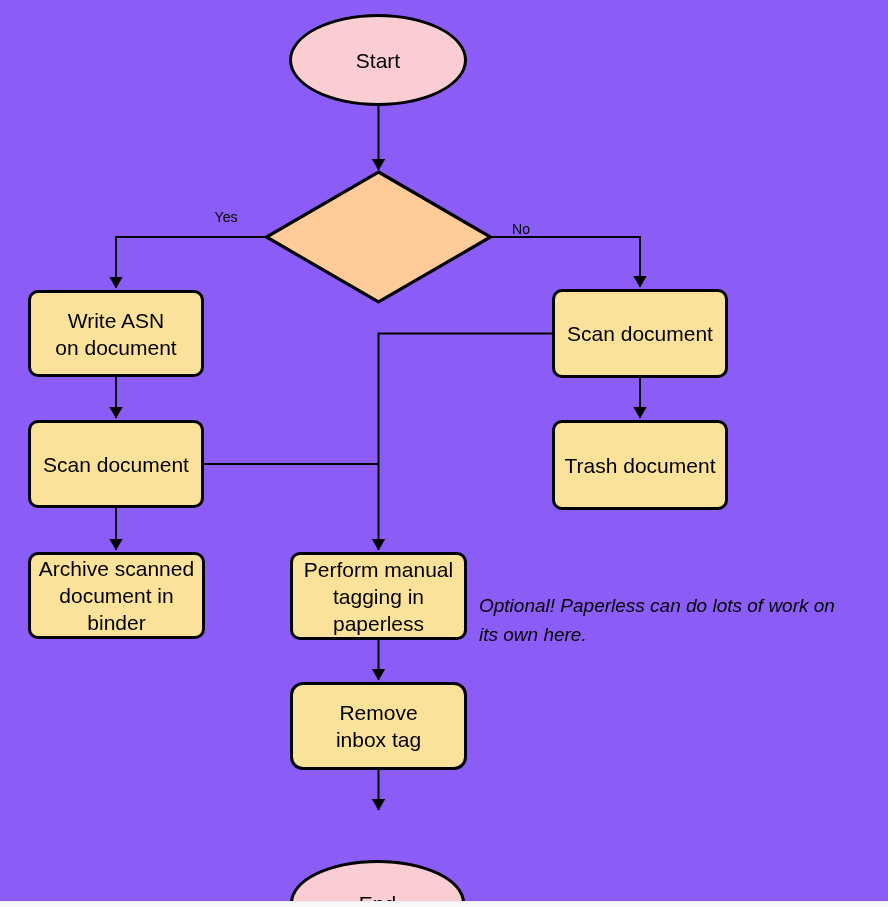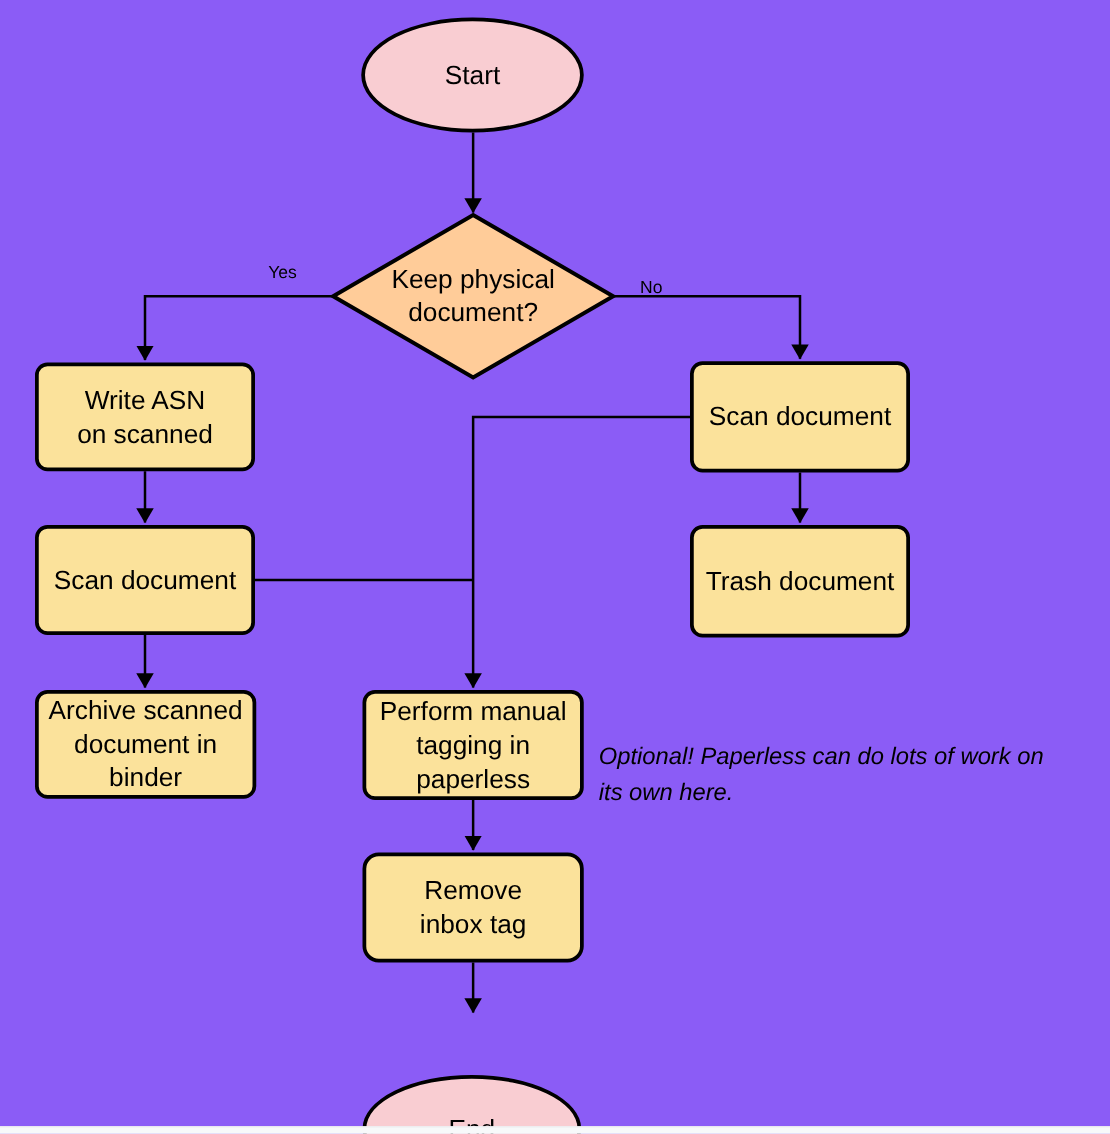--- a/index.html
+++ b/index.html
@@ -102,28 +102,26 @@
     <path class="edge" marker-end="url(#arrow)" d="M552,333.5 L378.5,333.5 L378.5,550"></path>
     <path class="edge" d="M204,464 L378.5,464"></path>
     <path class="edge" marker-end="url(#arrow)" d="M378.5,640 L378.5,680"></path>
     <path class="edge" marker-end="url(#arrow)" d="M378.5,770 L378.5,810"></path>
 
     <polygon points="378.5,172 490.5,237 378.5,302 266.5,237" style="fill: var(--decision-fill, #FFCC99); stroke: var(--stroke, #000); stroke-width: 3.2;"></polygon>
   </svg>
 
   <div class="node terminal" style="left:289px; top:14px; width:178px; height:92px;">Start</div>
 
-  <div class="decision-label" style="left:293px; top:210px; width:171px; height:54px;">Keep physical
-document?</div>
 
   <div class="edge-label" style="left:196px; top:206px;">Yes</div>
   <div class="edge-label" style="left:491px; top:218px;">No</div>
 
   <div class="node process" style="left:28px; top:290px; width:176px; height:87px;">Write ASN
-on scanned</div>
+on document</div>
 
   <div class="node process" style="left:28px; top:420px; width:176px; height:88px;">Scan document</div>
 
   <div class="node process" style="left:28px; top:552px; width:177px; height:87px;">Archive scanned
 document in
 binder</div>
 
   <div class="node process" style="left:552px; top:289px; width:176px; height:89px;">Scan document</div>
 
   <div class="node process" style="left:552px; top:420px; width:176px; height:90px;">Trash document</div>

